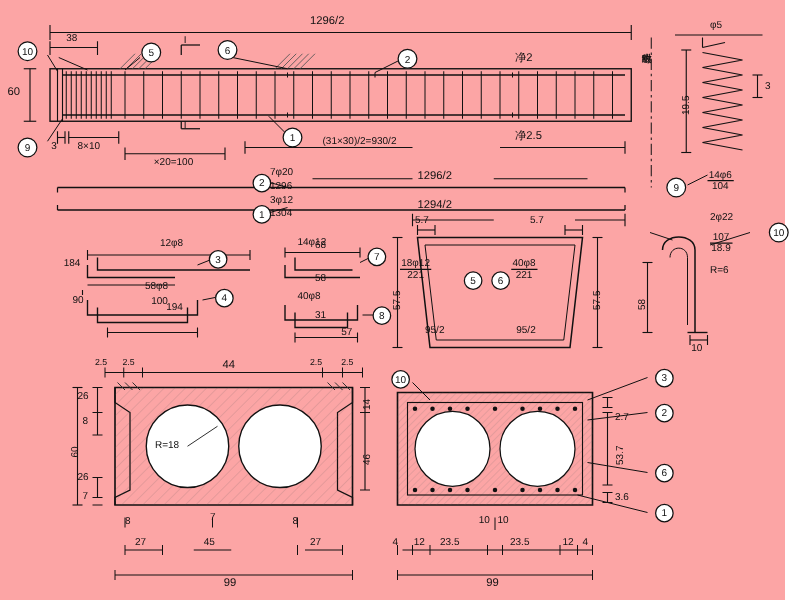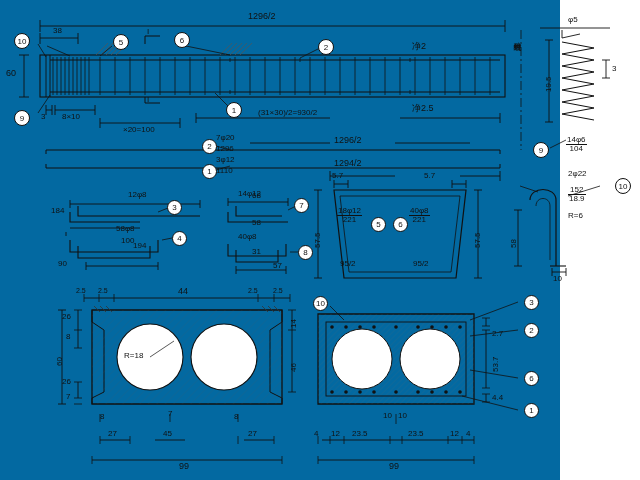--- a/index.html
+++ b/index.html
@@ -1,17 +1,17 @@
 <!DOCTYPE html>
 <html><head>
 <meta charset="utf-8">
 <style>
   html,body{margin:0;padding:0;background:#ffffff;}
   body{width:640px;height:480px;overflow:hidden;font-family:"Liberation Sans",sans-serif;}
-  #sheet{position:relative;width:560px;height:480px;background:#0369a1;text-decoration:underline;}
+  #sheet{position:relative;width:628px;height:480px;background:#fca5a5;text-decoration:underline;}
   svg#dwg{position:absolute;left:0;top:0;width:640px;height:480px;}
   .t{position:absolute;font-family:"Liberation Sans",sans-serif;font-size:9px;color:#111;white-space:nowrap;line-height:1;}
   .t.s8{font-size:8px;}
   .t.s7{font-size:7px;}
   .t.vert{writing-mode:vertical-rl;text-orientation:upright;line-height:1.05;}
   .t.rot{transform:rotate(-90deg);transform-origin:left top;}
   .frac{display:inline-block;text-align:center;line-height:1.0;}
   .frac .num{display:block;border-bottom:1px solid #111;padding:0 1px;}
   .frac .den{display:block;padding:0 1px;}
   .circ{position:absolute;border:1px solid #111;border-radius:50%;background:#fff;
@@ -411,63 +411,63 @@
 <div class="t s8" style="left:612px;top:65px;">3</div>
 <div class="t s8 vert" style="left:512px;top:36px;">对称中线</div>
 <div class="t s8" style="left:566px;top:136px;">
   <span class="frac"><span class="num">14φ6</span><span class="den">104</span></span>
 </div>
 <div class="circ c14" style="left:533px;top:142px;">9</div>
 
 <div class="t s8" style="left:216px;top:134px;">7φ20</div>
 <div class="t s8" style="left:216px;top:145px;">1296</div>
 <div class="t s8" style="left:216px;top:156px;">3φ12</div>
-<div class="t s8" style="left:216px;top:167px;">1110</div>
+<div class="t s8" style="left:216px;top:167px;">1304</div>
 <div class="t" style="left:334px;top:136px;">1296/2</div>
 <div class="t" style="left:334px;top:159px;">1294/2</div>
 <div class="circ c13" style="left:202px;top:139px;">2</div>
 <div class="circ c13" style="left:202px;top:164px;">1</div>
 
 <div class="t s8" style="left:128px;top:191px;">12φ8</div>
 <div class="t s8" style="left:133px;top:205px;margin-top:37px;">194</div>
 <div class="t s8" style="left:51px;top:207px;">184</div>
 <div class="t s8" style="left:116px;top:225px;">58φ8</div>
 <div class="t s8" style="left:121px;top:237px;">100</div>
-<div class="t s8" style="left:58px;top:236px;margin-top:24px;">90</div>
+<div class="t s8" style="left:58px;top:236px;">90</div>
 <div class="circ c13" style="left:167px;top:200px;">3</div>
 <div class="circ c13" style="left:172px;top:231px;">4</div>
 
 <div class="t s8" style="left:238px;top:190px;">14φ12</div>
 <div class="t s8" style="left:252px;top:192px;">68</div>
 <div class="t s8" style="left:252px;top:219px;">58</div>
 <div class="t s8" style="left:238px;top:233px;">40φ8</div>
 <div class="t s8" style="left:252px;top:248px;">31</div>
 <div class="t s8" style="left:236px;top:262px;padding-left:37px;">57</div>
 <div class="circ c13" style="left:294px;top:198px;">7</div>
 <div class="circ c13" style="left:298px;top:245px;">8</div>
 
 <div class="t s8" style="left:332px;top:172px;">5.7</div>
 <div class="t s8" style="left:424px;top:172px;">5.7</div>
 <div class="t s8 rot" style="left:314px;top:248px;">57.5</div>
 <div class="t s8 rot" style="left:474px;top:248px;">57.5</div>
-<div class="t s8" style="left:337px;top:207px;">
+<div class="t s8" style="left:320px;top:207px;">
   <span class="frac"><span class="num">18φ12</span><span class="den">221</span></span>
 </div>
 <div class="t s8" style="left:409px;top:207px;">
   <span class="frac"><span class="num">40φ8</span><span class="den">221</span></span>
 </div>
 <div class="circ c13" style="left:371px;top:217px;">5</div>
 <div class="circ c13" style="left:393px;top:217px;">6</div>
 <div class="t s8" style="left:340px;top:260px;">95/2</div>
 <div class="t s8" style="left:413px;top:260px;">95/2</div>
 
 <div class="circ c14" style="left:615px;top:178px;">10</div>
 <div class="t s8" style="left:568px;top:170px;">2φ22</div>
 <div class="t s8" style="left:568px;top:186px;">
-  <span class="frac"><span class="num">152</span><span class="den">18.9</span></span>
+  <span class="frac"><span class="num">107</span><span class="den">18.9</span></span>
 </div>
 <div class="t s8" style="left:568px;top:212px;">R=6</div>
 <div class="t s8 rot" style="left:510px;top:248px;">58</div>
 <div class="t s8" style="left:553px;top:275px;">10</div>
 
 <div class="t s7" style="left:76px;top:287px;">2.5</div>
 <div class="t s7" style="left:98px;top:287px;">2.5</div>
 <div class="t" style="left:178px;top:287px;">44</div>
 <div class="t s7" style="left:248px;top:287px;">2.5</div>
 <div class="t s7" style="left:273px;top:287px;">2.5</div>
@@ -487,21 +487,21 @@
 <div class="t s8" style="left:248px;top:430px;">27</div>
 <div class="t" style="left:179px;top:462px;">99</div>
 
 <div class="circ c13" style="left:313px;top:296px;">10</div>
 <div class="circ c13" style="left:524px;top:295px;">3</div>
 <div class="circ c13" style="left:524px;top:323px;">2</div>
 <div class="circ c13" style="left:524px;top:371px;">6</div>
 <div class="circ c13" style="left:524px;top:403px;">1</div>
 <div class="t s8" style="left:492px;top:330px;">2.7</div>
 <div class="t s8 rot" style="left:492px;top:372px;">53.7</div>
-<div class="t s8" style="left:492px;top:394px;">4.4</div>
+<div class="t s8" style="left:492px;top:394px;">3.6</div>
 <div class="t s8" style="left:383px;top:412px;">10</div>
 <div class="t s8" style="left:398px;top:412px;">10</div>
 <div class="t s8" style="left:314px;top:430px;">4</div>
 <div class="t s8" style="left:331px;top:430px;">12</div>
 <div class="t s8" style="left:352px;top:430px;">23.5</div>
 <div class="t s8" style="left:408px;top:430px;">23.5</div>
 <div class="t s8" style="left:450px;top:430px;">12</div>
 <div class="t s8" style="left:466px;top:430px;">4</div>
 <div class="t" style="left:389px;top:462px;">99</div>
 

